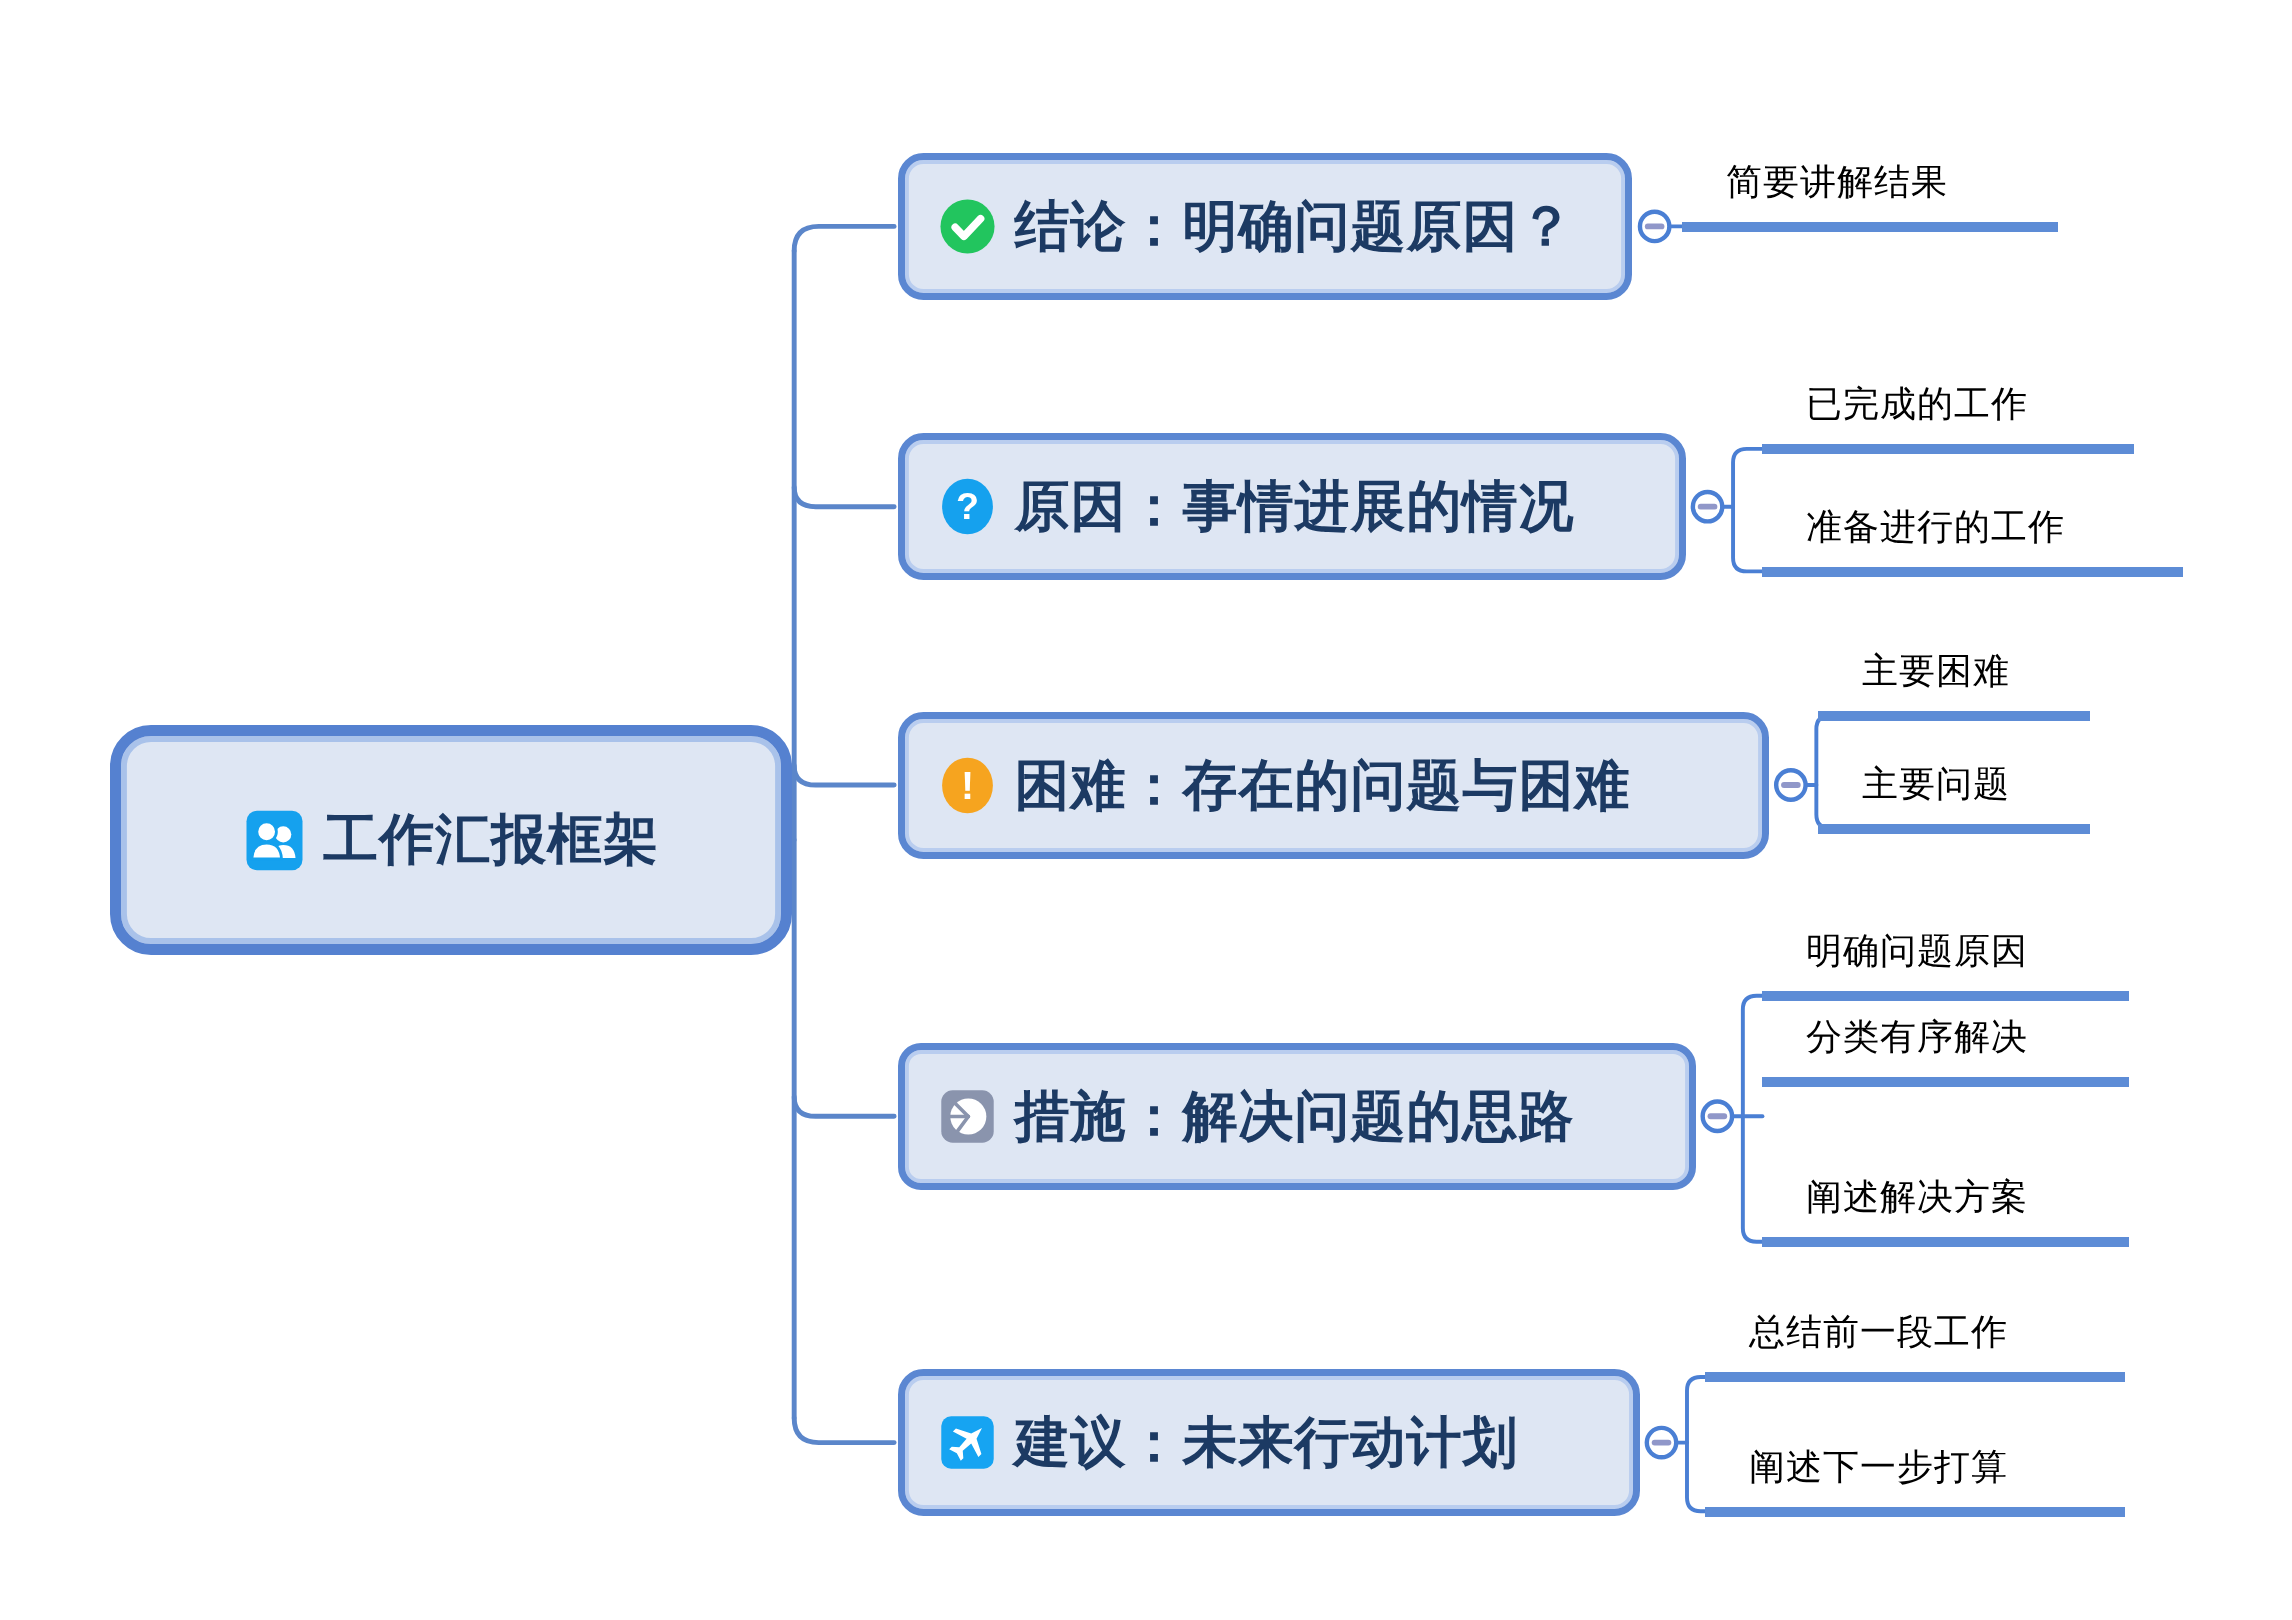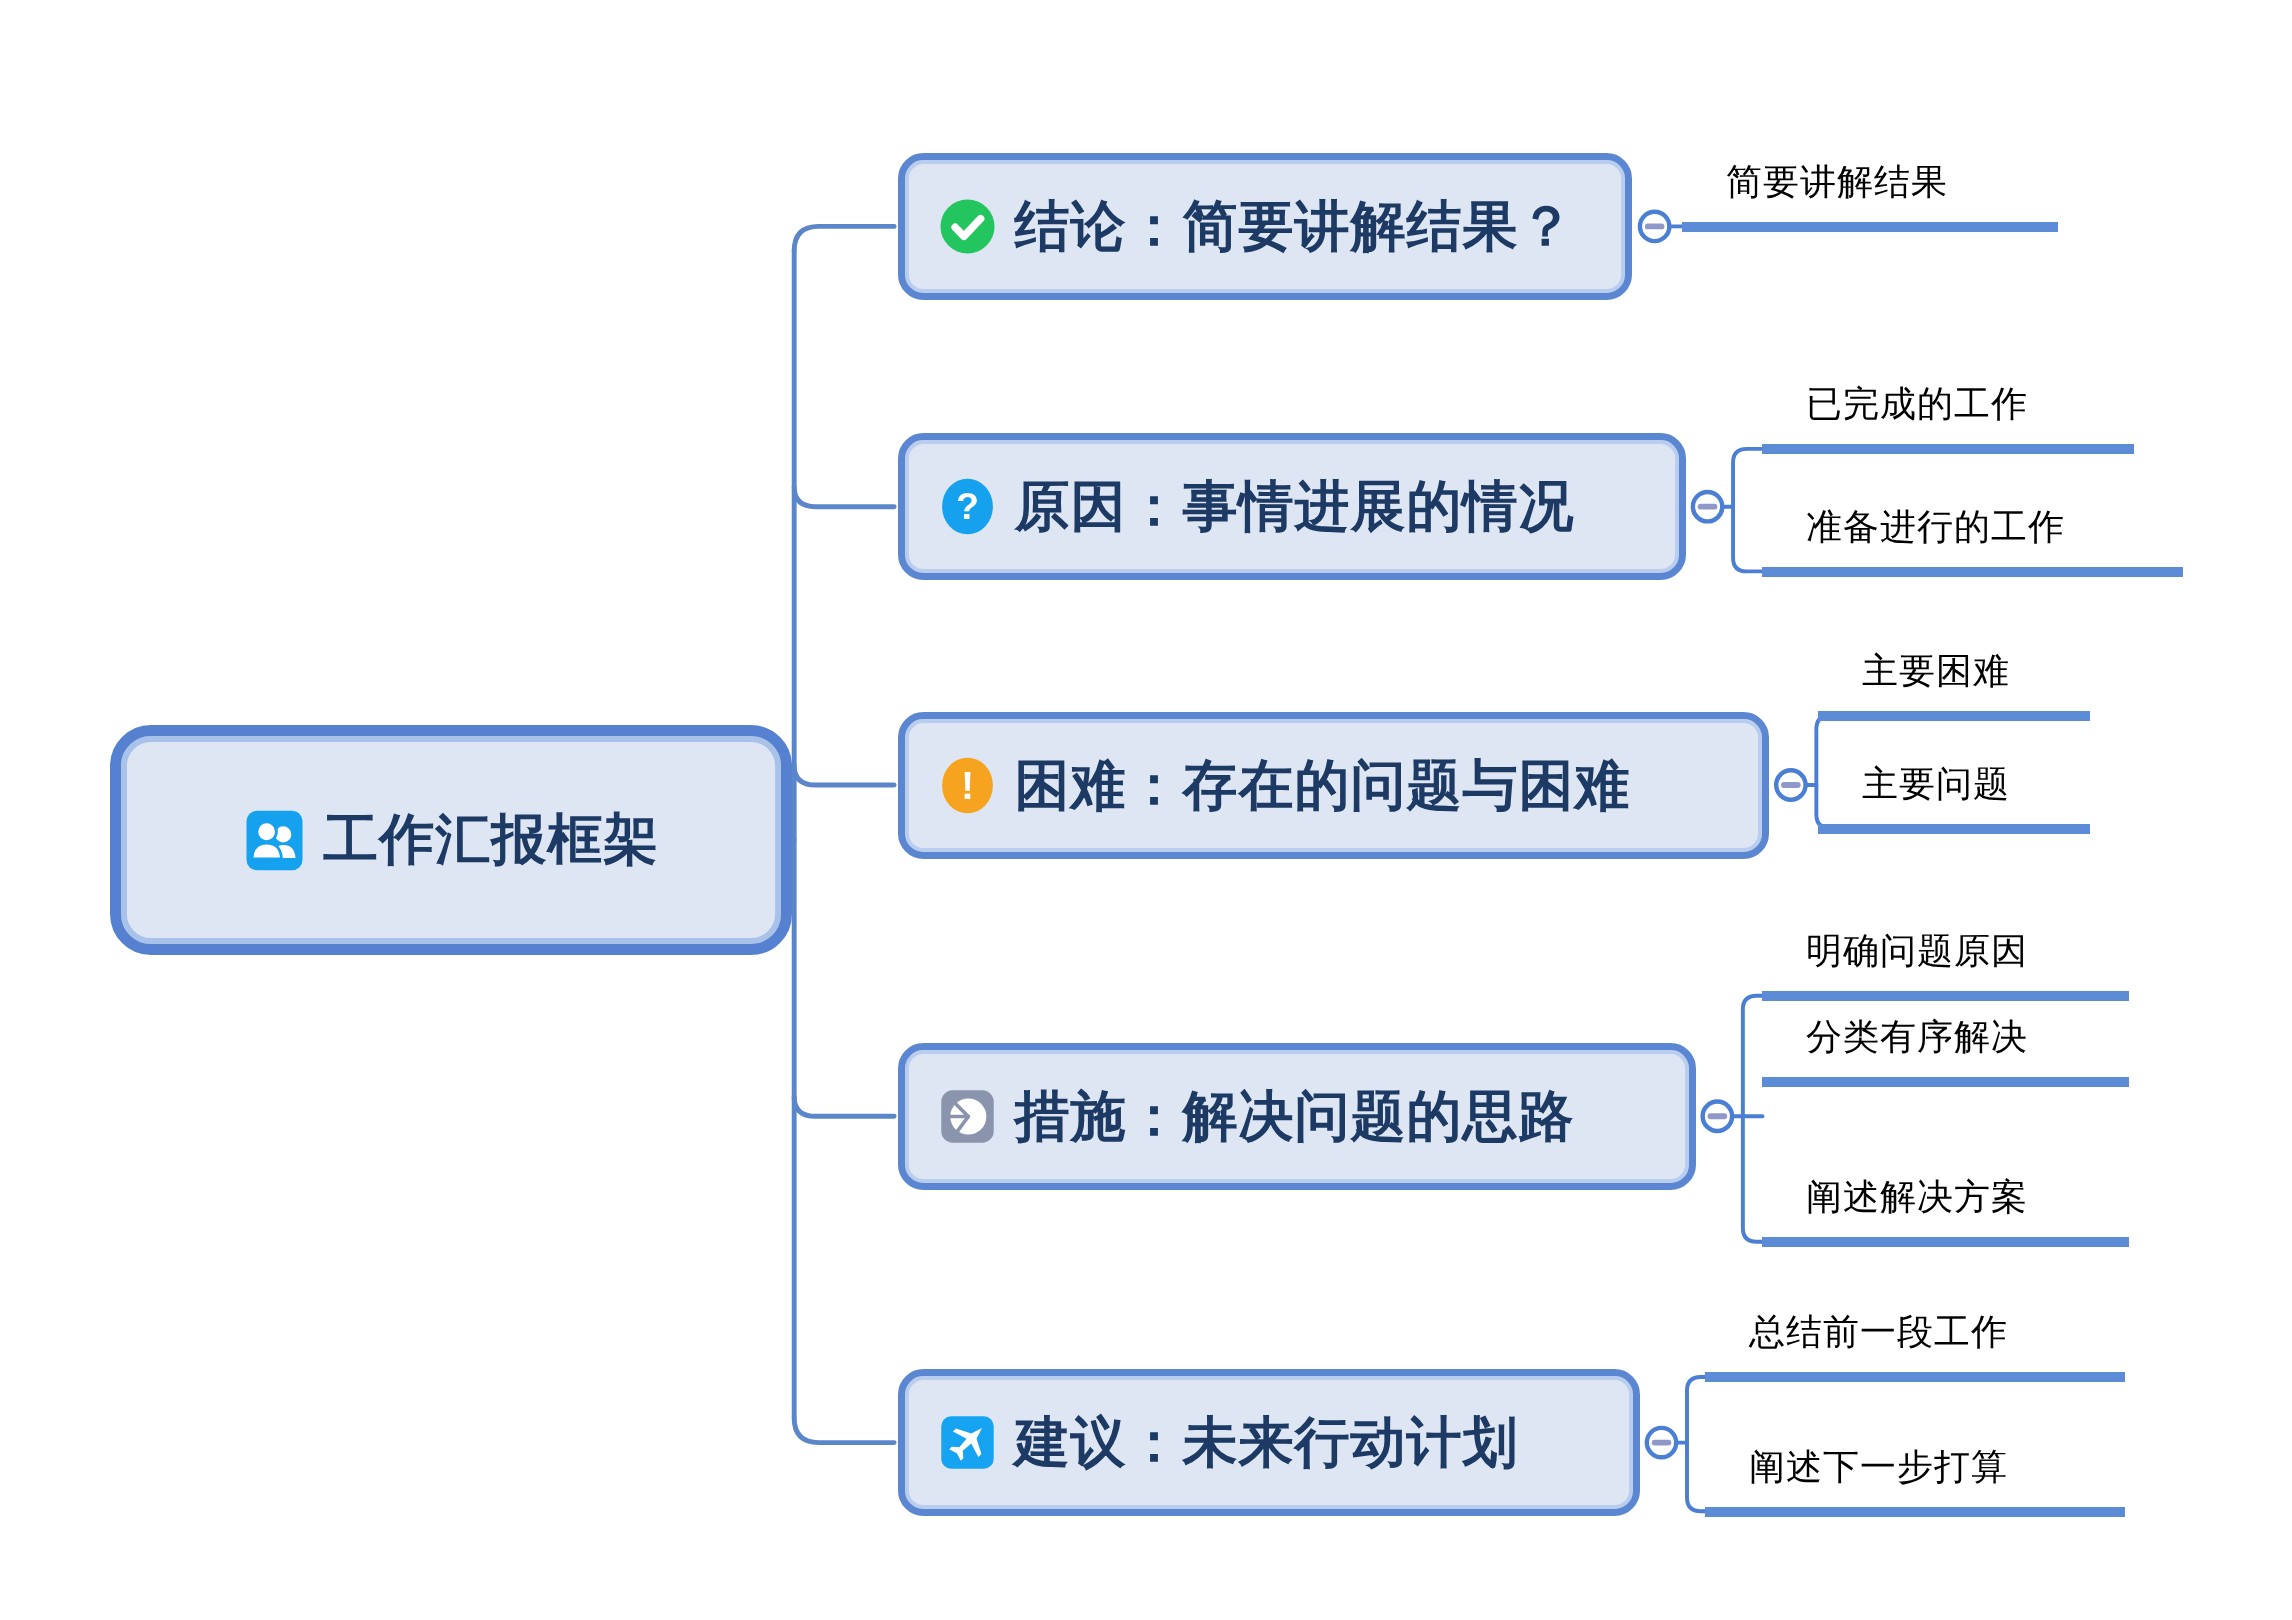--- a/index.html
+++ b/index.html
@@ -85,40 +85,40 @@
       <path d="M5 28.5 Q5.5 19.5 13.5 19.5 Q21.5 19.5 22 28.5 Z" fill="#ffffff" stroke-width="1.6" stroke="#15a1ee"></path>
     </svg>
     <span class="tlabel">工作汇报框架</span>
   </div>
 
   <div class="topic" style="left:898px;top:153px;width:734px;height:147px;">
     <svg class="nicon" width="59" height="59" viewBox="0 0 36 36">
       <circle cx="18" cy="18" r="16.5" fill="#22c55e"></circle>
       <path d="M10.5 18.5 L15.8 24 L26 13.2" stroke="#ffffff" stroke-width="4.6" fill="none" stroke-linecap="round" stroke-linejoin="round"></path>
     </svg>
-    <span class="tlabel">结论：简要讲解结果？</span>
+    <span class="tlabel">结论：明确问题原因？</span>
   </div>
 
   <div class="topic" style="left:898px;top:433px;width:788px;height:147px;">
     <svg class="nicon" width="59" height="61" viewBox="0 0 36 37">
       <ellipse cx="18" cy="18.5" rx="15.5" ry="17" fill="#15a1ee"></ellipse>
       <text x="18" y="26" text-anchor="middle" font-size="23" font-weight="bold" fill="#ffffff" font-family="Liberation Sans, sans-serif">?</text>
     </svg>
     <span class="tlabel">原因：事情进展的情况</span>
   </div>
 
   <div class="topic" style="left:898px;top:712px;width:871px;height:147px;">
     <svg class="nicon" width="59" height="61" viewBox="0 0 36 37">
       <ellipse cx="18" cy="18.5" rx="15.5" ry="17" fill="#f6a41f"></ellipse>
       <text x="18" y="26.5" text-anchor="middle" font-size="24" font-weight="bold" fill="#ffffff" font-family="Liberation Sans, sans-serif">!</text>
     </svg>
     <span class="tlabel">困难：存在的问题与困难</span>
   </div>
 
-  <div class="topic" style="left:898px;top:1043px;width:798px;height:147px;">
+  <div class="topic" style="left:898px;top:1043px;width:798px;height:147px;border-radius:23px;">
     <svg class="nicon" width="59" height="59" viewBox="0 0 36 36">
       <rect x="2" y="2" width="32" height="32" rx="7" fill="#8a94ad"></rect>
       <circle cx="18.5" cy="18" r="11" fill="#ffffff"></circle>
       <g stroke-width="2.2" stroke-linecap="round" stroke="#8a94ad">
         <line x1="18.5" y1="18" x2="10.7" y2="10.2"></line>
         <line x1="18.5" y1="18" x2="7.5" y2="18"></line>
         <line x1="18.5" y1="18" x2="12" y2="26.8"></line>
       </g>
     </svg>
     <span class="tlabel">措施：解决问题的思路</span>

